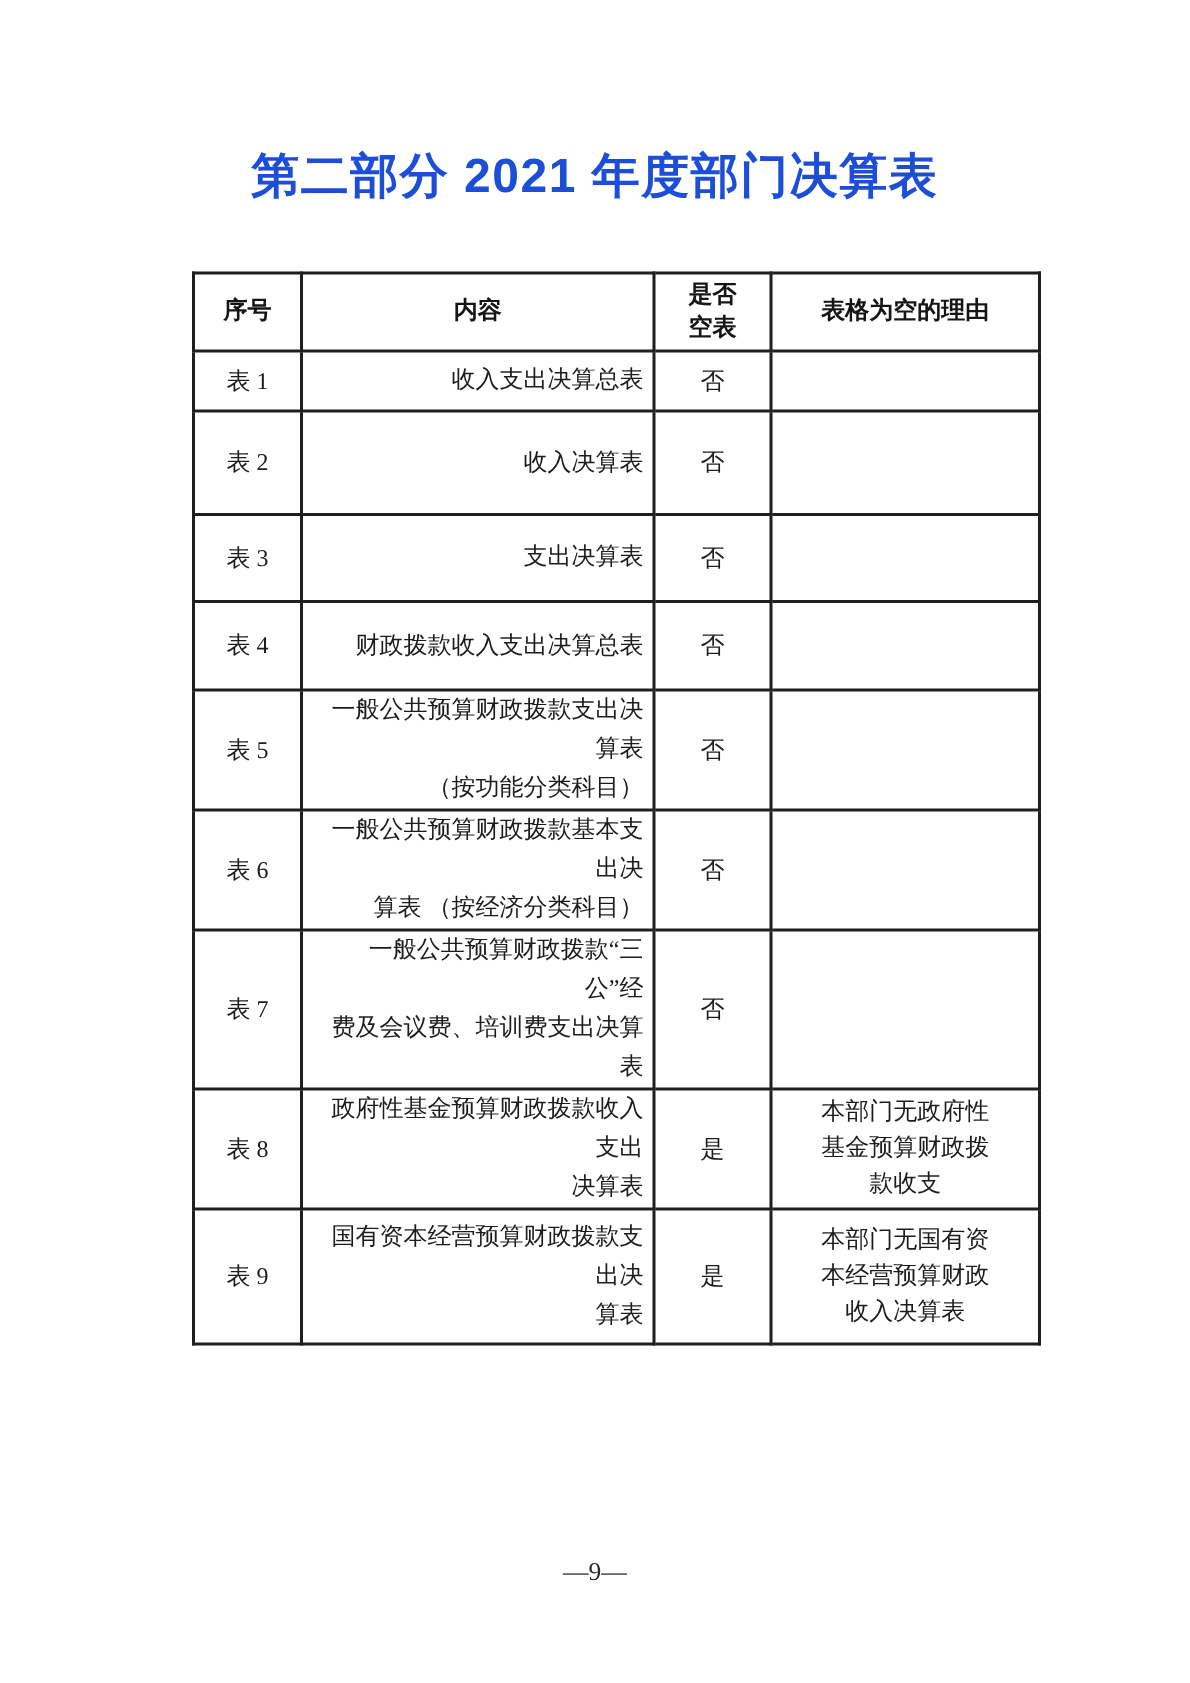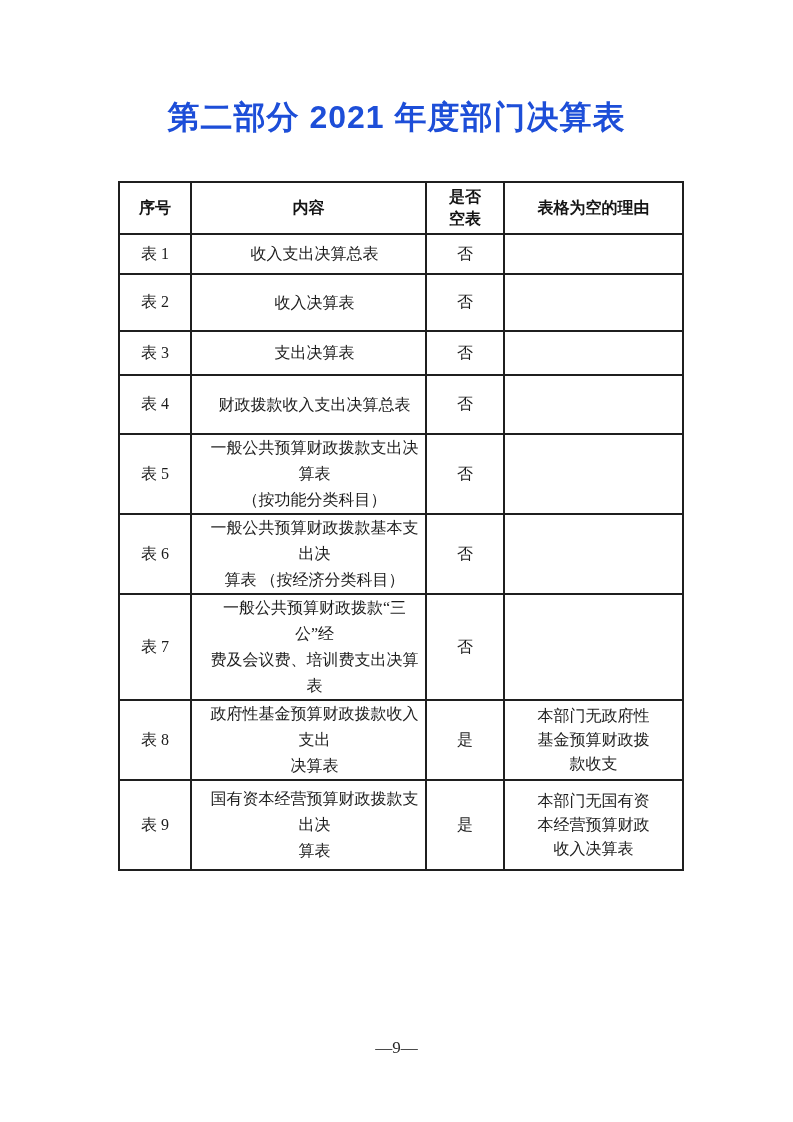--- a/index.html
+++ b/index.html
@@ -22,49 +22,49 @@
     font-family: "Liberation Sans", "DejaVu Sans", sans-serif;
     font-weight: bold;
     font-size: 32px;
     letter-spacing: 1px;
     color: #1d4ed8;
     white-space: pre;
   }
   table.accounts {
     position: absolute;
     top: 181px;
-    left: 118px;
+    left: 128px;
     width: 564px;
     border-collapse: collapse;
     table-layout: fixed;
     border-radius: 21px;
   }
   table.accounts th, table.accounts td {
     border: 2px solid #1f1f1f;
     vertical-align: middle;
     font-size: 16px;
     white-space: pre-line;
     overflow: hidden;
   }
   table.accounts th {
     font-family: "Liberation Sans", "DejaVu Sans", sans-serif;
     font-weight: bold;
     text-align: center;
     line-height: 22px;
     color: #151515;
   }
   td.cell-no { text-align: center; }
-  td.cell-content { text-align: center; padding-left: 18px; padding-right: 6px; line-height: 26px; }
+  td.cell-content { text-align: right; padding-left: 18px; padding-right: 6px; line-height: 26px; }
   td.cell-empty { text-align: center; }
   td.cell-reason { text-align: center; line-height: 24px; padding-left: 6px; padding-right: 6px; }
   
   tr.hdr   { height: 52px; }
   tr.r1 { height: 40px; }
-  tr.r2 { height: 57px; }
-  tr.r3 { height: 44px; }
+  tr.r2 { height: 69px; }
+  tr.r3 { height: 58px; }
   tr.r4 { height: 59px; margin-top: 20px; }
   tr.r5 { height: 56px; }
   tr.r6 { height: 55px; }
   tr.r7 { height: 58px; }
   tr.r8 { height: 79px; }
   tr.r9 { height: 90px; }
   .page-number {
     position: absolute;
     top: 1038px;
     left: 0;

